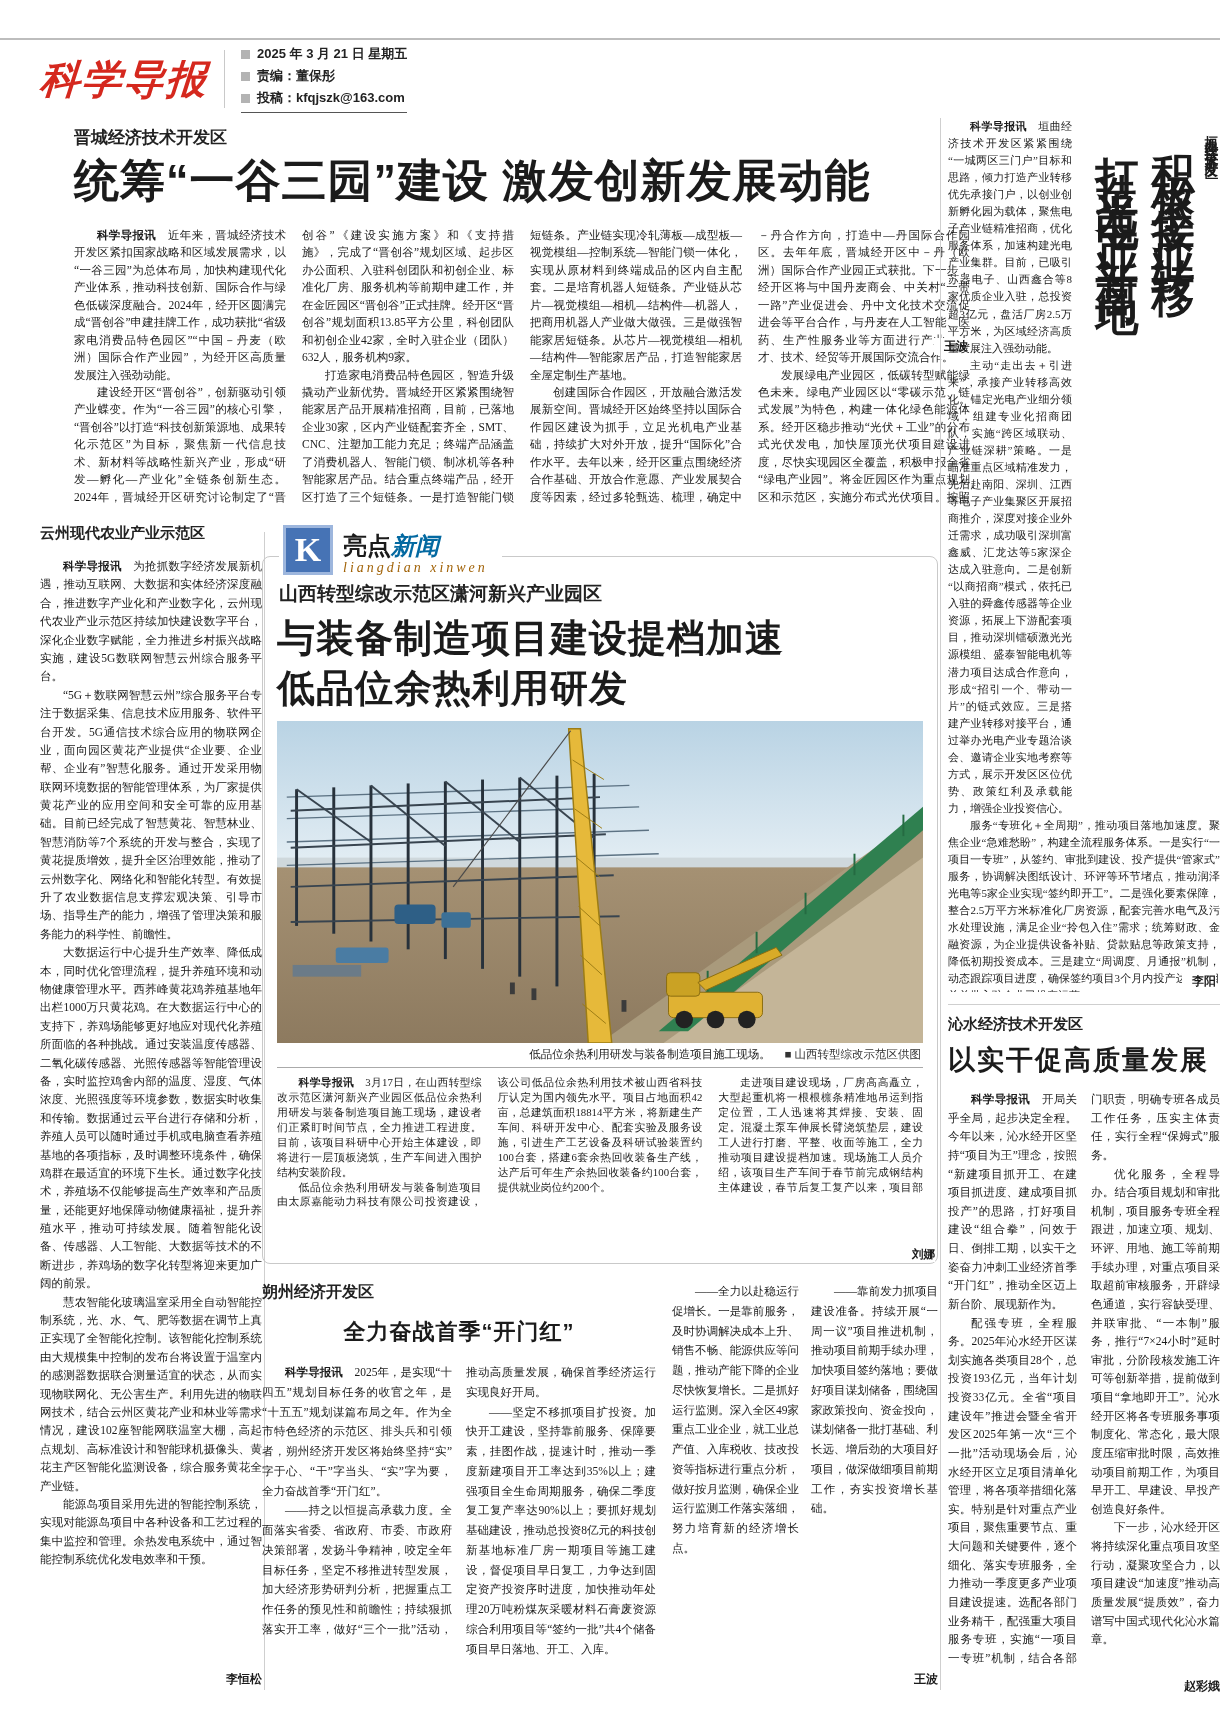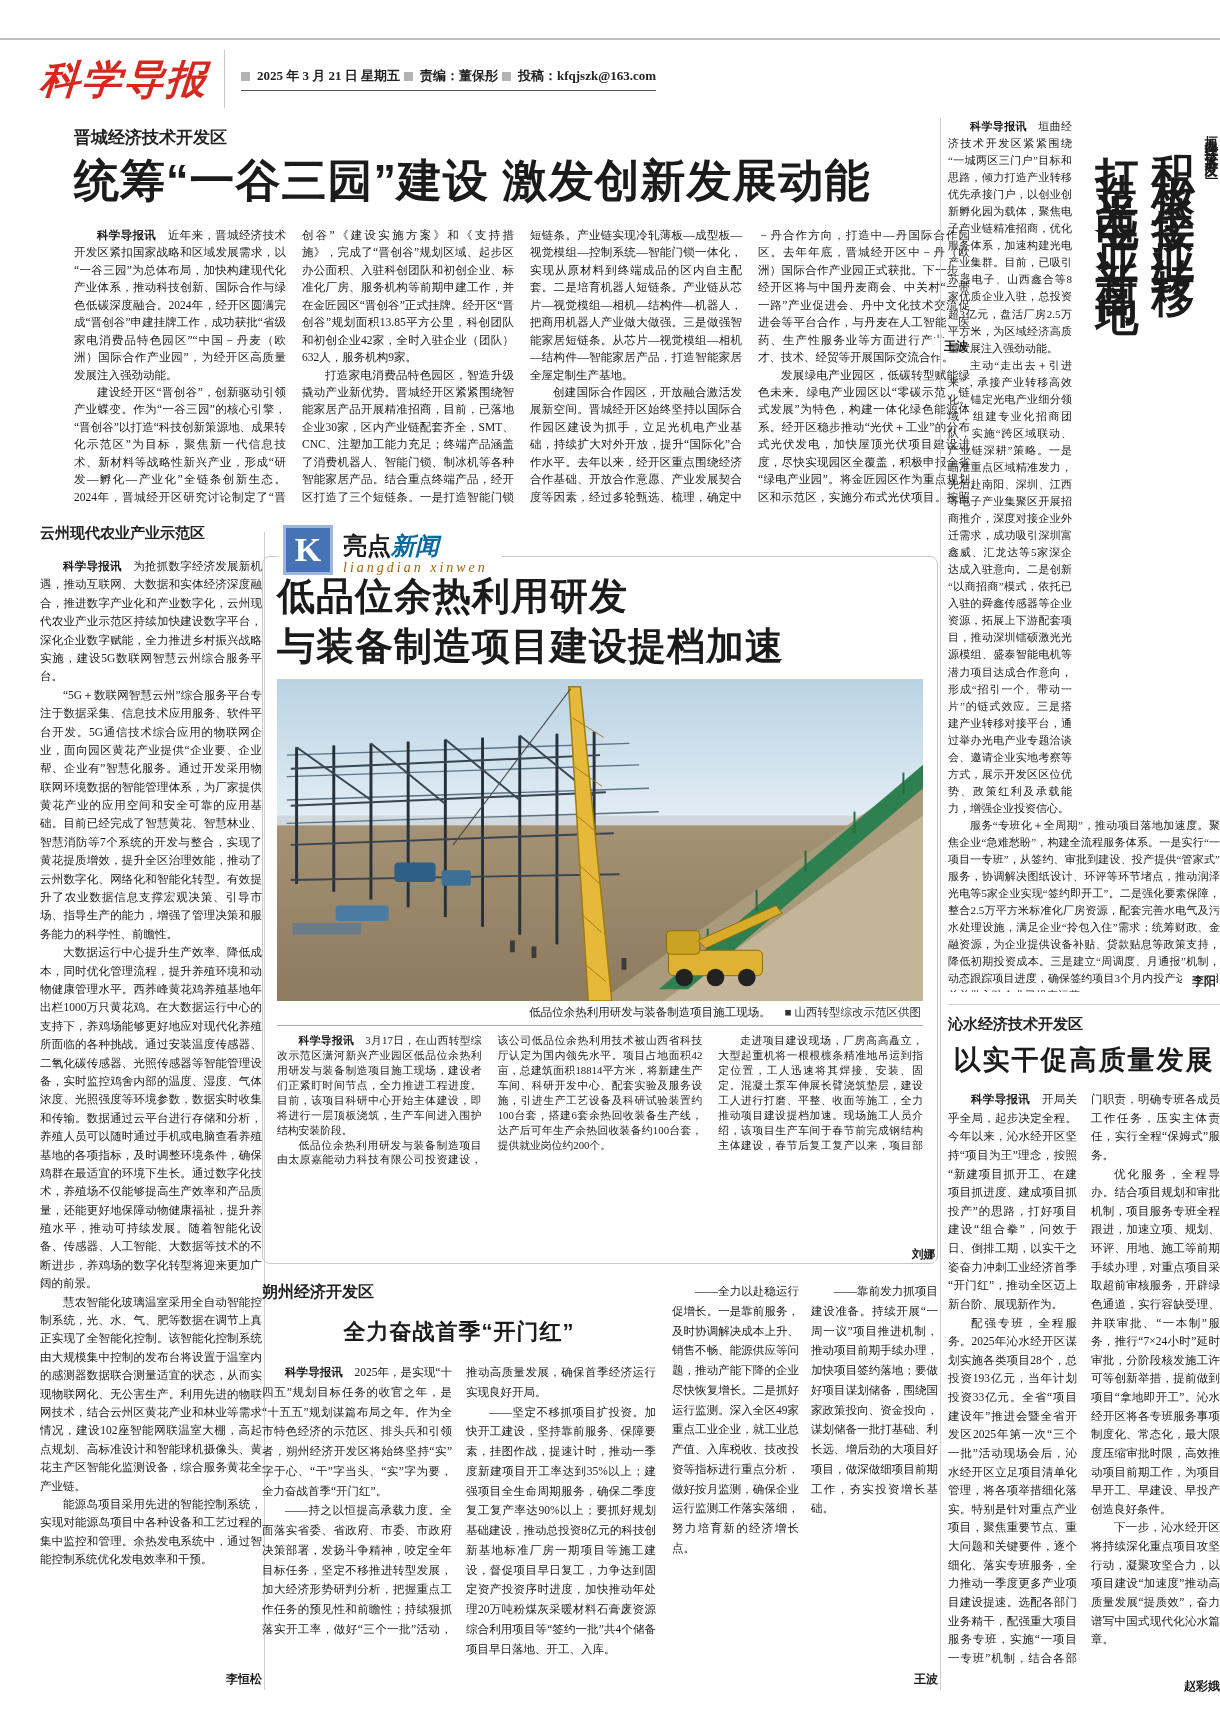--- a/index.html
+++ b/index.html
@@ -14,22 +14,22 @@
   .hdr-div{width:1px;height:56px;background:#c9c9c9;}
   .sec-blocks{display:flex;gap:5px;}
   .sec-block{width:48px;height:48px;display:flex;align-items:center;justify-content:center;
              font-family:"Liberation Sans",sans-serif;font-weight:bold;font-size:33px;color:#fff;}
   .sec-blue{background:#29a8e0;}
   .sec-gray{background:#c6c6c6;color:#1d8fd1;font-style:italic;font-family:"Liberation Serif",serif;}
   .hdr-right{display:flex;align-items:center;gap:16px;}
   .masthead{color:#d5281e;font-size:40px;font-weight:bold;font-style:italic;
             font-family:"Liberation Serif",serif;letter-spacing:2px;transform:skewX(-4deg);}
   .hdr-div2{width:1px;height:58px;background:#c9c9c9;}
-  .pub-info{display:flex;flex-direction:row;gap:4px;border-bottom:1px solid #555;padding-bottom:5px;
-            font-family:Liberation Serif, serif;font-size:13px;font-weight:bold;color:#222;}
+  .pub-info{display:flex;flex-direction:column;gap:4px;border-bottom:1px solid #555;padding-bottom:5px;
+            font-family:Liberation Sans, sans-serif;font-size:13px;font-weight:bold;color:#222;}
   .pub-row{display:flex;align-items:center;gap:7px;}
   .sq{display:inline-block;width:9px;height:9px;background:#b3b3b3;}
 
   
   .kicker{font-family:"Liberation Sans",sans-serif;font-weight:bold;color:#222;}
   .bodytext p{margin:0;text-indent:2em;text-align:justify;}
   .byline{position:absolute;font-weight:bold;background:#fff;padding-left:10px;font-size:12px;}
 
   
   .main-article{position:absolute;left:40px;top:126px;width:896px;margin-left:34px;}
@@ -92,21 +92,21 @@
   .yq-hline{font-family:"Liberation Sans",sans-serif;font-weight:900;font-size:43px;
             letter-spacing:17px;line-height:56px;padding-top:4px;}
   .yq-body{font-size:11px;line-height:1.55;}
   .yq-byline{bottom:2px;right:4px;}
   .hsep{border:none;border-top:1px solid #cfcfcf;margin:12px 0 10px 0;}
 
   
   .qinshui{position:relative;height:682px;overflow:hidden;}
   .qinshui .kicker{font-size:15px;}
   .qs-headline{font-family:"Liberation Sans",sans-serif;font-weight:900;font-size:27px;
-               text-align:center;margin:8px 0 12px 0;letter-spacing:2px;}
+               text-align:left;margin:8px 0 12px 0;letter-spacing:2px;}
   .qs-body{column-count:2;column-gap:14px;height:586px;overflow:hidden;font-size:11.5px;line-height:1.62;}
   .qs-byline{bottom:2px;right:0;}
 </style>
 </head>
 <body>
 
 <div class="page">
   <div class="toprule"></div>
 
   <div class="header">
@@ -159,23 +159,24 @@
   </div>
 
   <div class="ld-box">
     <div class="ld-badge">
       <div class="k-tile">K</div>
       <div class="ld-titles">
         <div class="ld-row1"><span>亮点</span><span class="ld-blue">新闻</span></div>
         <div class="ld-pinyin">liangdian xinwen</div>
       </div>
     </div>
+    <div class="kicker">山西转型综改示范区潇河新兴产业园区</div>
     <div class="ld-headline">
+      <div>与装备制造项目建设提档加速</div>
       <div>低品位余热利用研发</div>
-      <div>与装备制造项目建设提档加速</div>
     </div>
 
     <svg class="ld-photo" viewBox="0 0 660 330" preserveAspectRatio="none">
       <defs>
         <linearGradient id="sky" x1="0" y1="0" x2="0" y2="1">
           <stop offset="0" stop-color="#b9d3e4"></stop>
             <stop offset="1" stop-color="#e4eef4"></stop>
         </linearGradient>
         <linearGradient id="dirt" x1="0" y1="0" x2="0" y2="1">
           <stop offset="0" stop-color="#a59173"></stop>

